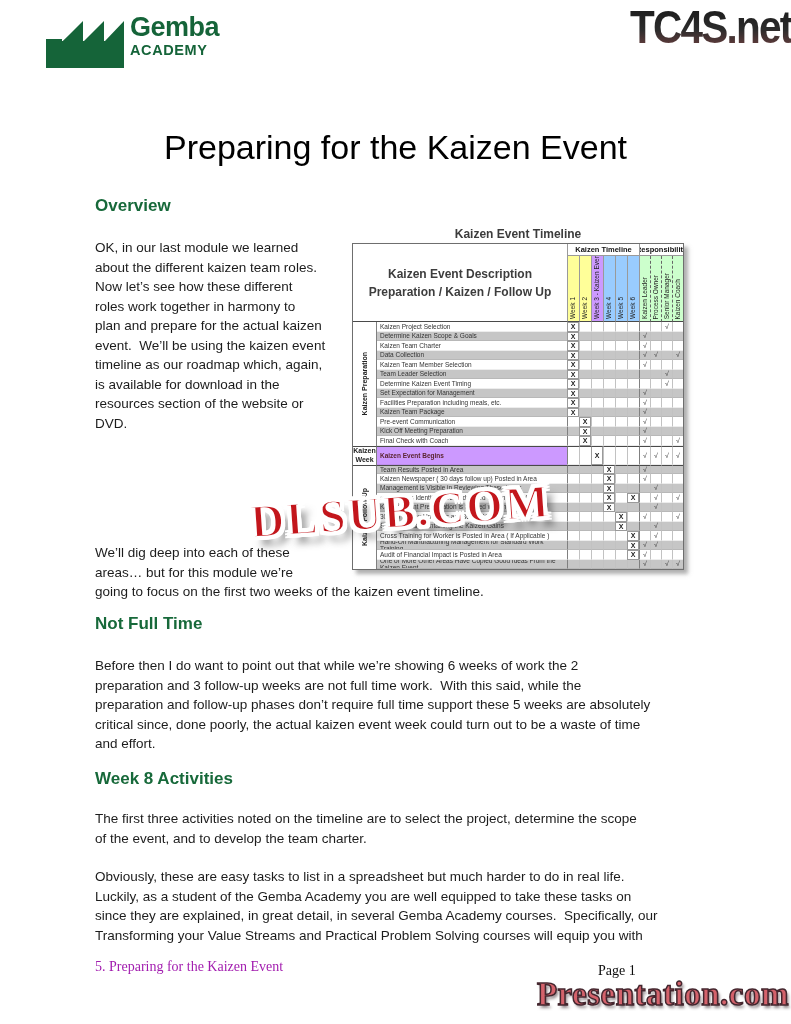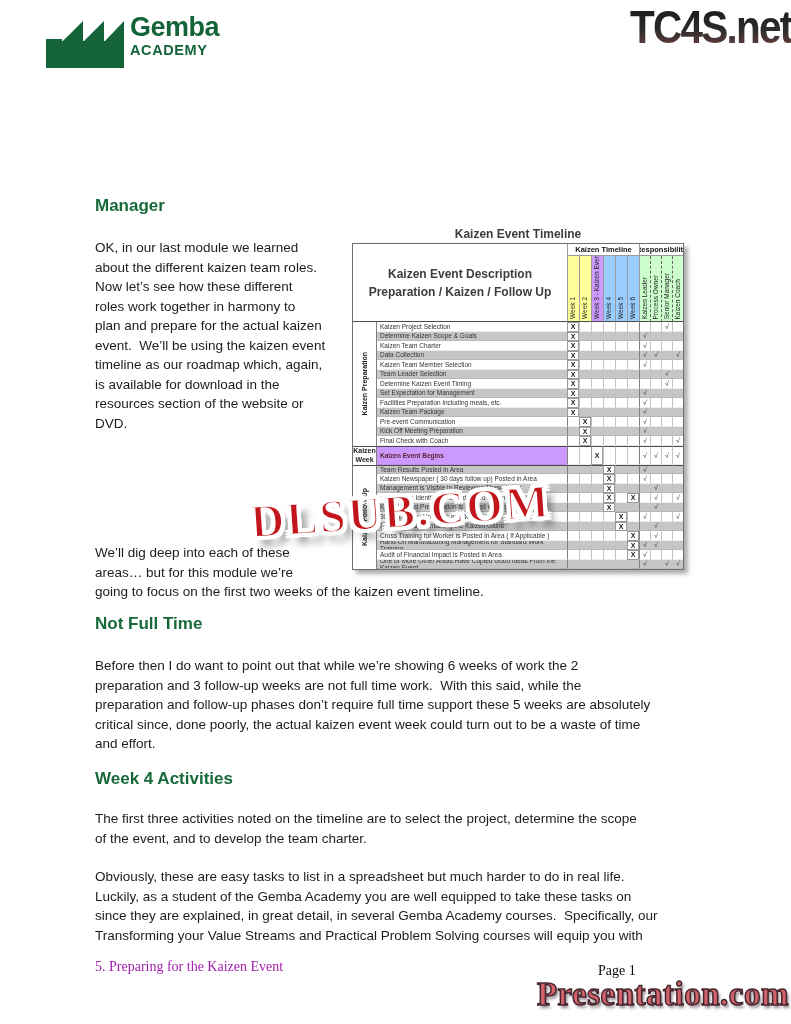--- a/index.html
+++ b/index.html
@@ -93,22 +93,23 @@
       <polygon points="0,25 16,25 16,27 17,27 37,7 37,27 38,27 58,7 58,27 59,27 78,7 78,54 0,54" fill="#156439" transform="translate(0,0)"></polygon>
       <polygon points="17,27 37,9 37,27" fill="#156439"></polygon>
     </svg>
     <div class="logo-text">
       <div class="logo-brand">Gemba</div>
       <div class="logo-sub">ACADEMY</div>
     </div>
   </div>
   <div class="tc4s">TC4S.net</div>
 
-
-  <div class="h-green" style="top:196px;">Manager</div>
+  <div class="doc-title">Preparing for the Kaizen Event</div>
+
+  <div class="h-green" style="top:196px;">Overview</div>
   <div class="para" style="top:238px; width:260px;">OK, in our last module we learned
 about the different kaizen team roles.
 Now let’s see how these different
 roles work together in harmony to
 plan and prepare for the actual kaizen
 event.  We’ll be using the kaizen event
 timeline as our roadmap which, again,
 is available for download in the
 resources section of the website or
 DVD.</div>
@@ -439,21 +440,21 @@
       </div>
   </div>
 
   <div class="h-green" style="top:614px;">Not Full Time</div>
   <div class="para" style="top:656px;">Before then I do want to point out that while we’re showing 6 weeks of work the 2
 preparation and 3 follow-up weeks are not full time work.  With this said, while the
 preparation and follow-up phases don’t require full time support these 5 weeks are absolutely
 critical since, done poorly, the actual kaizen event week could turn out to be a waste of time
 and effort.</div>
 
-  <div class="h-green" style="top:769px;">Week 4 Activities</div>
+  <div class="h-green" style="top:769px;">Week 8 Activities</div>
   <div class="para" style="top:867px;">Obviously, these are easy tasks to list in a spreadsheet but much harder to do in real life.
 Luckily, as a student of the Gemba Academy you are well equipped to take these tasks on
 since they are explained, in great detail, in several Gemba Academy courses.  Specifically, our
 Transforming your Value Streams and Practical Problem Solving courses will equip you with</div>
   <div class="para" style="top:809px;">The first three activities noted on the timeline are to select the project, determine the scope
 of the event, and to develop the team charter.</div>
 
   <div class="dlsub">DLSUB.COM</div>
   <div class="traders">Presentation.com</div>
 

